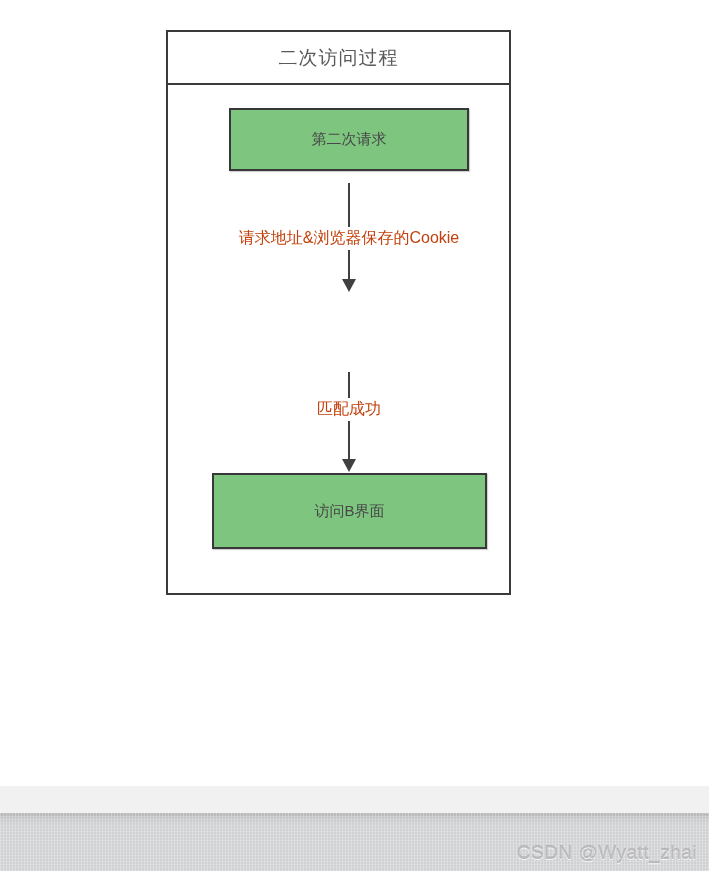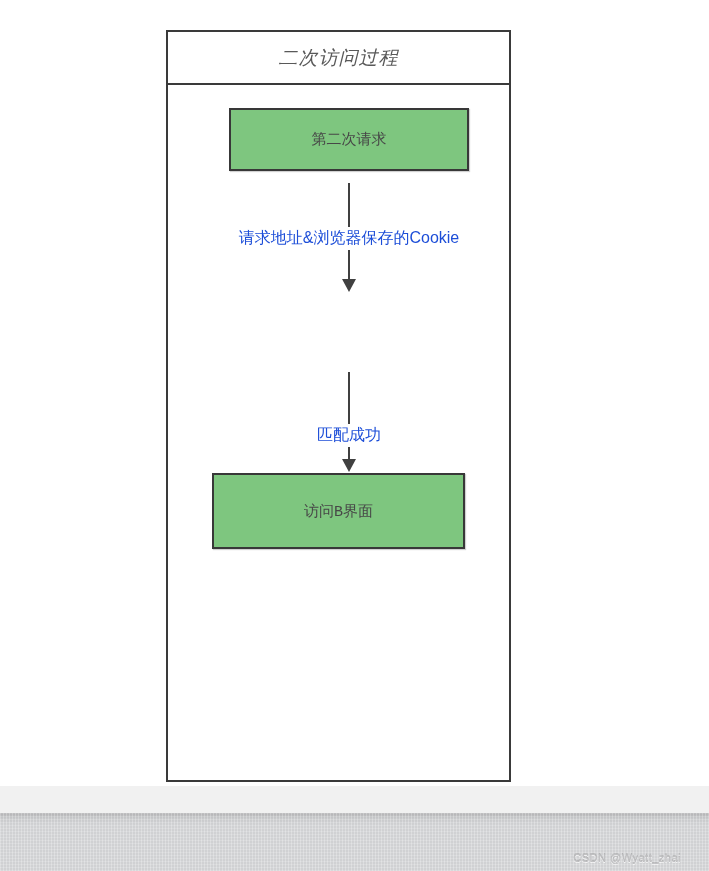--- a/index.html
+++ b/index.html
@@ -11,24 +11,23 @@
     width: 709px;
     height: 871px;
     background: #ffffff;
     overflow: hidden;
   }
 
   
   .flow-container {
     position: absolute;
     left: 166px; top: 30px;
-    width: 345px; height: 752px;
+    width: 345px; height: 565px;
     border: 2px solid #3a3a3a;
     background: #ffffff;
-    font-style: italic;
   }
   .flow-title {
     height: 53px;
     border-bottom: 2px solid #3a3a3a;
     display: flex; align-items: center; justify-content: center;
     font-size: 19px;
     color: #595959;
     letter-spacing: 1px;
   }
 
@@ -37,21 +36,21 @@
     position: absolute;
     background: #7ec67f;
     border: 2px solid #383838;
     display: flex; align-items: center; justify-content: center;
     font-size: 15px;
     color: #474747;
     box-shadow: 1px 1px 1px rgba(0,0,0,0.18);
   }
   .node-1 { left: 229px; top: 108px; width: 240px; height: 63px; }
   .node-2 { left: 213px; top: 295px; width: 270px; height: 77px; }
-  .node-3 { left: 212px; top: 473px; width: 253px; height: 76px; font-family: Liberation Mono, monospace; }
+  .node-3 { left: 212px; top: 473px; width: 275px; height: 76px; }
 
   
   .edge-line {
     position: absolute;
     left: 348px;
     width: 2px;
     background: #404040;
   }
   .edge-line-1 { top: 183px; height: 97px; }
   .edge-line-2 { top: 372px; height: 89px; }
@@ -67,46 +66,46 @@
   .edge-head-2 { top: 459px; }
 
   
   .edge-label {
     position: absolute;
     left: 349px;
     transform: translateX(-50%);
     background: #ffffff;
     padding: 1px 3px;
     font-size: 16px;
-    color: #1d4ed8;
+    color: #c2410c;
     white-space: nowrap;
   }
   .edge-label-1 { top: 227px; }
-  .edge-label-2 { top: 424px; }
+  .edge-label-2 { top: 398px; }
 
   
   .footer-strip-light {
     position: absolute;
     left: 0; top: 786px;
     width: 709px; height: 27px;
     background: #f1f1f1;
   }
   .footer-strip-dark {
     position: absolute;
     left: 0; top: 813px;
     width: 709px; height: 58px;
     background:
       repeating-linear-gradient(90deg, rgba(255,255,255,0.20) 0 1px, rgba(0,0,0,0.015) 1px 3px),
       repeating-linear-gradient(0deg, rgba(255,255,255,0.12) 0 1px, rgba(0,0,0,0.015) 1px 3px),
       linear-gradient(180deg, #b7b7b9 0%, #cdced0 9%, #d6d7d9 20%, #d6d7d9 100%);
   }
   .watermark {
     position: absolute;
-    right: 28px; bottom: 7px;
-    font-size: 11px;
+    right: 12px; bottom: 7px;
+    font-size: 19px;
     color: #bcbcbe;
     text-shadow: 0 1px 0 rgba(255,255,255,0.75), 0 -1px 0 rgba(120,120,120,0.35);
     letter-spacing: 0.5px;
   }
 </style>
 </head>
 <body>
 
 <div class="canvas">
 

